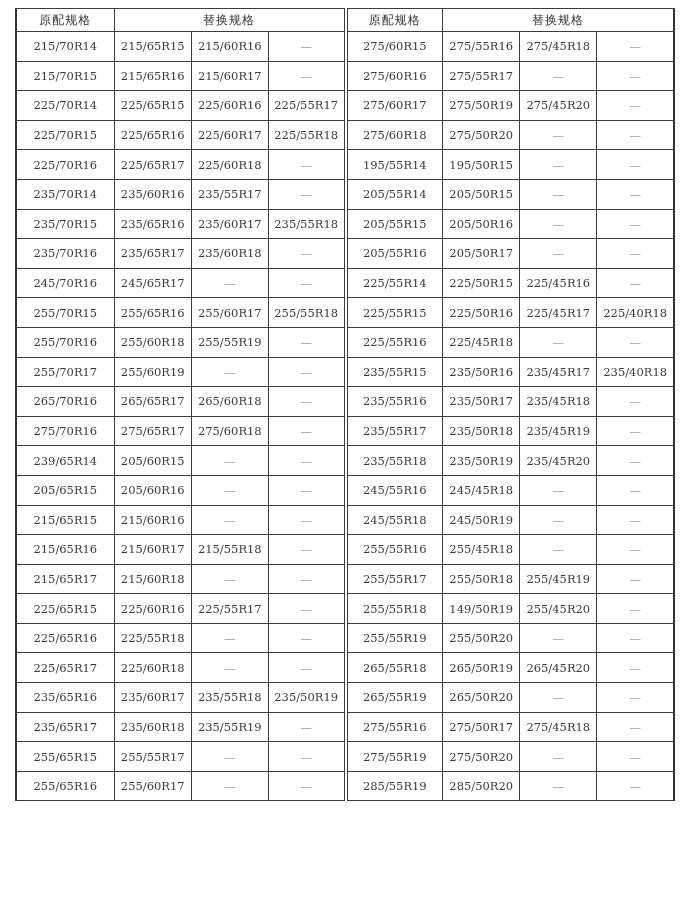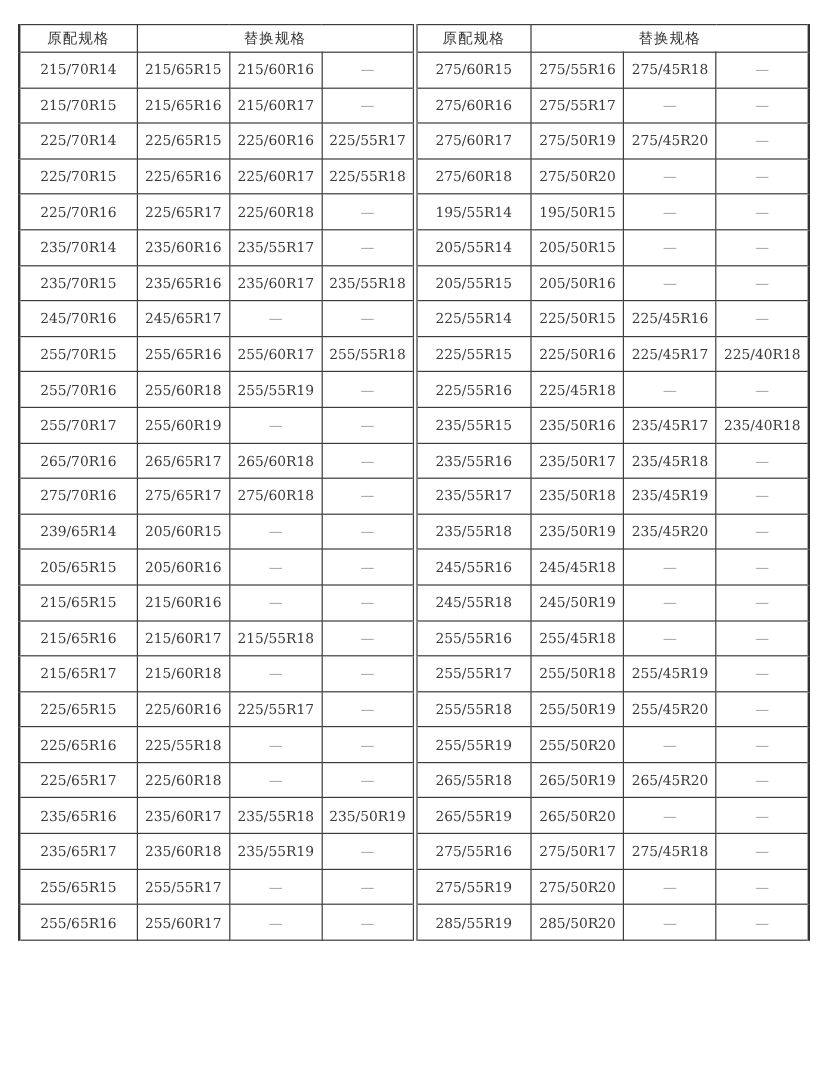--- a/index.html
+++ b/index.html
@@ -11,21 +11,20 @@
     width: 690px;
     height: 900px;
     position: relative;
     overflow: hidden;
   }
   .table-wrap {
     position: absolute;
     left: 15px;
     top: 8px;
     width: 660px;
-    margin-top: 12px;
   }
   table {
     border-collapse: collapse;
     width: 660px;
     table-layout: fixed;
     font-family: "DejaVu Serif", "Liberation Serif", serif;
     color: #3a3a3a;
   }
   th, td {
     border: 1.5px solid #3c3c3c;
@@ -147,20 +146,30 @@
           <td class="outer-left">235/70R15</td>
           <td>235/65R16</td>
           <td>235/60R17</td>
           <td class="mid-left">235/55R18</td>
           <td>205/55R15</td>
           <td>205/50R16</td>
           <td class="dash">—</td>
           <td class="dash outer-right">—</td>
         </tr>
         <tr>
+          <td class="outer-left">235/70R16</td>
+          <td>235/65R17</td>
+          <td>235/60R18</td>
+          <td class="dash mid-left">—</td>
+          <td>205/55R16</td>
+          <td>205/50R17</td>
+          <td class="dash">—</td>
+          <td class="dash outer-right">—</td>
+        </tr>
+        <tr>
           <td class="outer-left">245/70R16</td>
           <td>245/65R17</td>
           <td class="dash">—</td>
           <td class="dash mid-left">—</td>
           <td>225/55R14</td>
           <td>225/50R15</td>
           <td>225/45R16</td>
           <td class="dash outer-right">—</td>
         </tr>
         <tr>
@@ -262,21 +271,21 @@
           <td>255/50R18</td>
           <td>255/45R19</td>
           <td class="dash outer-right">—</td>
         </tr>
         <tr>
           <td class="outer-left">225/65R15</td>
           <td>225/60R16</td>
           <td>225/55R17</td>
           <td class="dash mid-left">—</td>
           <td>255/55R18</td>
-          <td>255/50R19</td>
+          <td>149/50R19</td>
           <td>255/45R20</td>
           <td class="dash outer-right">—</td>
         </tr>
         <tr>
           <td class="outer-left">225/65R16</td>
           <td>225/55R18</td>
           <td class="dash">—</td>
           <td class="dash mid-left">—</td>
           <td>255/55R19</td>
           <td>255/50R20</td>

